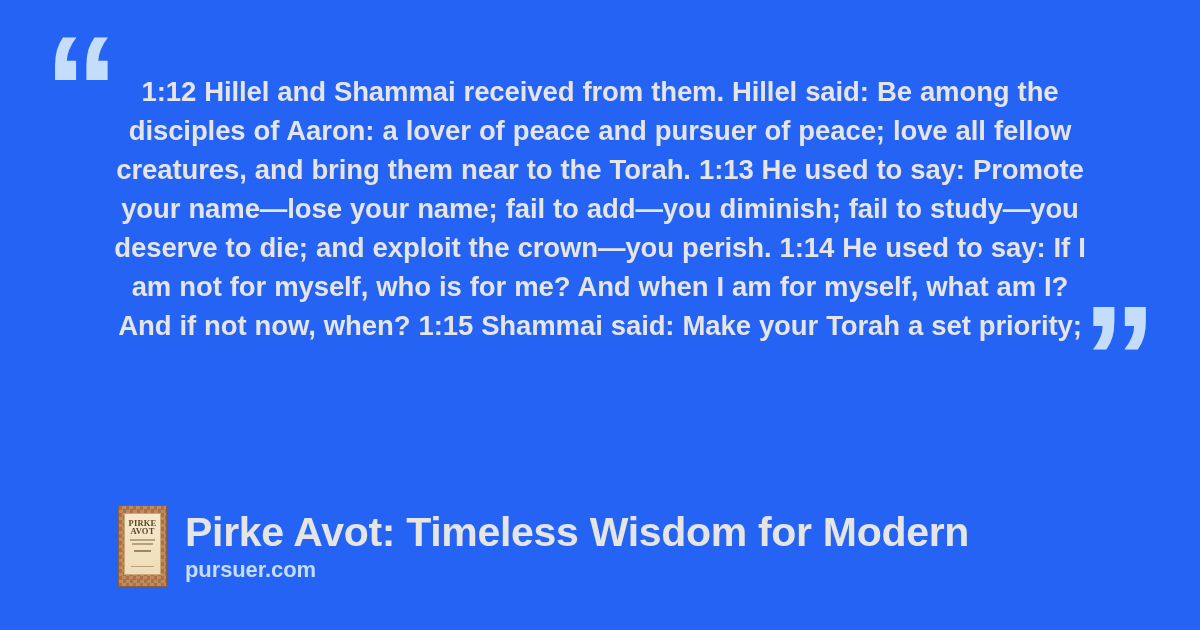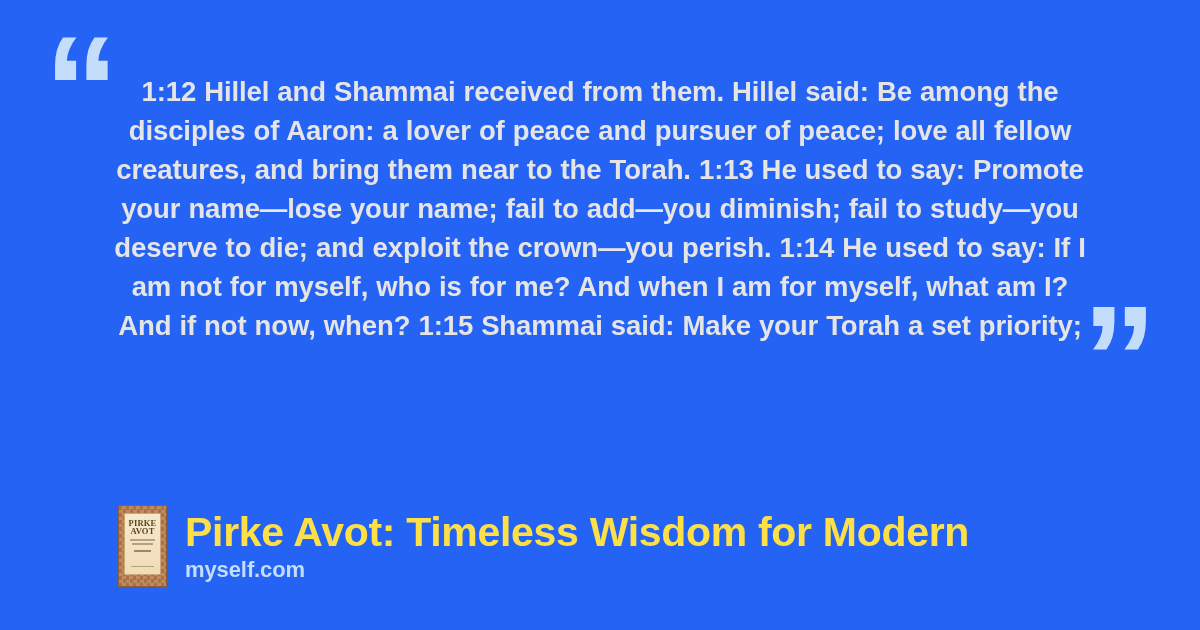--- a/index.html
+++ b/index.html
@@ -131,21 +131,21 @@
     width: 66%;
     height: 1px;
   }
 
   .footer-text {
     display: flex;
     flex-direction: column;
     justify-content: center;
   }
   .footer-title {
-    color: #fde047;
+    color: #e5e5e5;
     font-family: "Liberation Sans", sans-serif;
     font-weight: 700;
     font-size: 41px;
     line-height: 46px;
     white-space: nowrap;
     letter-spacing: -0.3px;
   }
   .footer-site {
     margin-top: 2px;
     color: #c3ddfa;
@@ -177,18 +177,18 @@
         <div class="bk-title">AVOT</div>
         <div class="bk-sub"></div>
         <div class="bk-sub s2"></div>
         <div class="bk-sub s3"></div>
         <div class="bk-sub s4"></div>
       </div>
     </div>
 
     <div class="footer-text">
       <div class="footer-title">Pirke Avot: Timeless Wisdom for Modern</div>
-      <div class="footer-site">myself.com</div>
+      <div class="footer-site">pursuer.com</div>
     </div>
 
   </div>
 
 </div>
 
 </body></html>

